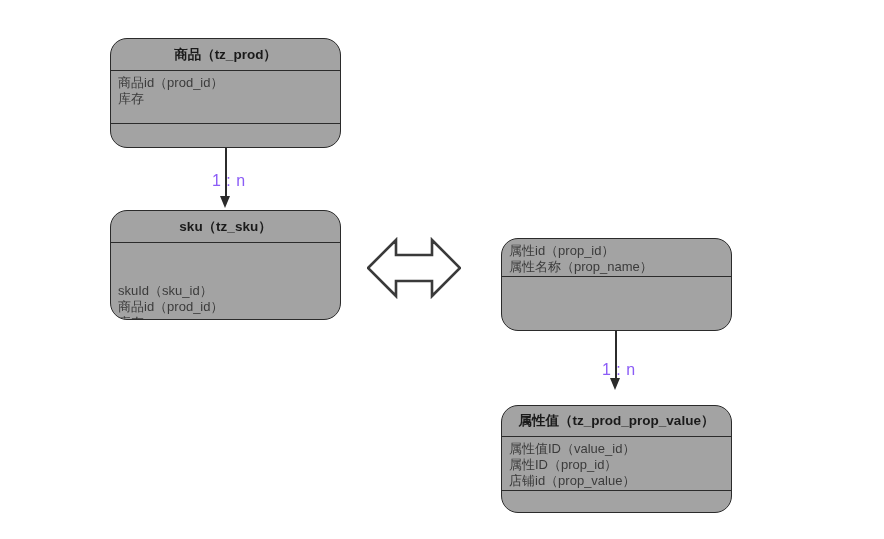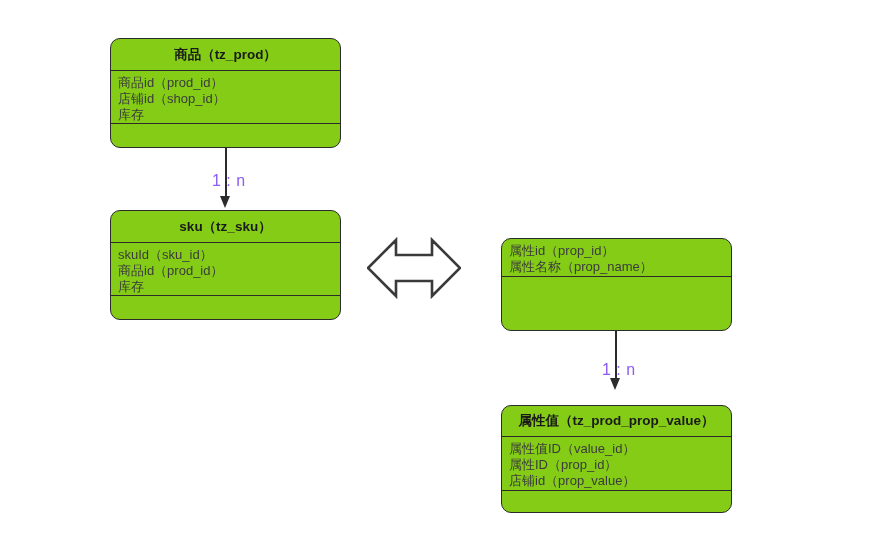--- a/index.html
+++ b/index.html
@@ -16,22 +16,22 @@
     height: 539px;
     background: #ffffff;
     overflow: hidden;
   }
 
   
   .uml-box {
     position: absolute;
     box-sizing: border-box;
     border: 1.6px solid #2b2b2b;
-    border-radius: 10px;
-    background: #84cc16;
+    border-radius: 17px;
+    background: #a3a3a3;
     overflow: hidden;
   }
   .uml-title {
     text-align: center;
     font-size: 13.5px;
     font-weight: bold;
     color: #1a1a1a;
     border-bottom: 1.6px solid #2b2b2b;
     box-sizing: border-box;
     display: flex;
@@ -87,33 +87,32 @@
 </style>
 </head>
 <body>
 
 <div id="canvas">
 
   <div class="uml-box" style="left:110px; top:38px; width:231px; height:110px;">
     <div class="uml-title" style="height:32px;">商品（tz_prod）</div>
     <div class="uml-attrs" style="height:53px;">
       <div class="uml-attr">商品id（prod_id）</div>
-      <div class="uml-attr">店铺id（shop_id）</div>
       <div class="uml-attr">库存</div>
     </div>
     <div class="uml-footer" style="height:22px;"></div>
   </div>
 
   <div class="conn conn-line-v" style="left:225px; top:148px; height:49px;"></div>
   <div class="conn-arrow" style="left:220.3px; top:196px;"></div>
   <div class="conn-label" style="left:212px; top:172px;">1 : n</div>
 
   <div class="uml-box" style="left:110px; top:210px; width:231px; height:110px;">
     <div class="uml-title" style="height:32px;">sku（tz_sku）</div>
-    <div class="uml-attrs" style="height:53px;">
+    <div class="uml-attrs" style="height:53px;margin-top:36px;">
       <div class="uml-attr">skuId（sku_id）</div>
       <div class="uml-attr">商品id（prod_id）</div>
       <div class="uml-attr">库存</div>
     </div>
     <div class="uml-footer" style="height:22px;"></div>
   </div>
 
   <div class="double-arrow" style="left:367px; top:236px; width:94px; height:64px;">
     <svg width="94" height="64" viewBox="0 0 94 64" xmlns="http://www.w3.org/2000/svg" aria-hidden="true">
       <polygon points="1,32 29,4 29,19 65,19 65,4 93,32 65,60 65,45 29,45 29,60" fill="#ffffff" stroke="#3a3a3a" stroke-width="2.6" stroke-linejoin="miter"></polygon>

